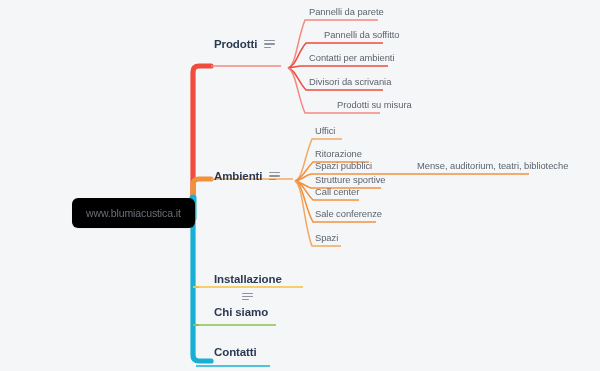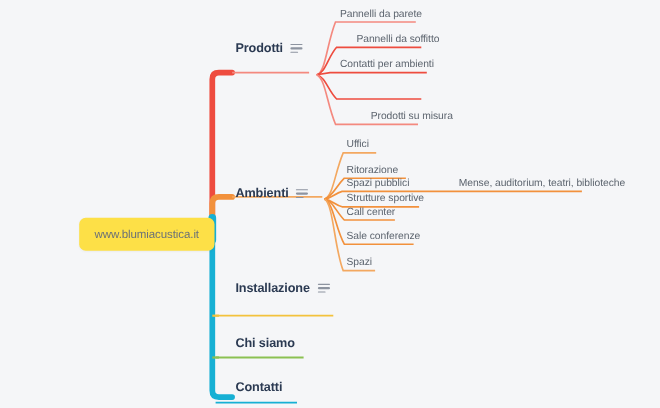--- a/index.html
+++ b/index.html
@@ -26,21 +26,21 @@
     width: 600px;
     height: 371px;
     pointer-events: none;
   }
   .node {
     position: absolute;
     white-space: nowrap;
     box-sizing: border-box;
   }
   .root-node {
-    background: #fde047;
+    background: #000000;
     border-radius: 6px;
     color: #6b7177;
     font-size: 10.5px;
     letter-spacing: -0.1px;
     padding: 9px 14px;
     left: 72px;
     top: 198px;
     box-shadow: 0 1px 2px rgba(0,0,0,0.04);
   }
   .branch-node {
@@ -137,20 +137,23 @@
 
   <div class="node leaf-node" style="left:309px; top:6px;">
     <span>Pannelli da parete</span>
   </div>
   <div class="node leaf-node" style="left:309px; top:29px;margin-left:15px;">
     <span>Pannelli da soffitto</span>
   </div>
   <div class="node leaf-node" style="left:309px; top:52px;">
     <span>Contatti per ambienti</span>
   </div>
+  <div class="node leaf-node" style="left:309px; top:76px;">
+    <span>Divisori da scrivania</span>
+  </div>
   <div class="node leaf-node" style="left:309px; top:99px;margin-left:28px;">
     <span>Prodotti su misura</span>
   </div>
 
   <div class="node branch-node" style="left:214px; top:170px;">
     <span>Ambienti</span>
     <span class="note-icon">
         <i></i>
         <i></i>
         <i></i>
@@ -175,21 +178,21 @@
   <div class="node leaf-node" style="left:315px; top:186px;">
     <span>Call center</span>
   </div>
   <div class="node leaf-node" style="left:315px; top:208px;">
     <span>Sale conferenze</span>
   </div>
   <div class="node leaf-node" style="left:315px; top:232px;">
     <span>Spazi</span>
   </div>
 
-  <div class="node branch-node" style="left:214px; top:256px;">
+  <div class="node branch-node" style="left:214px; top:273px;flex-direction:column;">
     <span>Installazione</span>
     <span class="note-icon">
         <i></i>
         <i></i>
         <i></i>
       </span>
   </div>
 
   <div class="node branch-node" style="left:214px; top:306px;">
     <span>Chi siamo</span>

